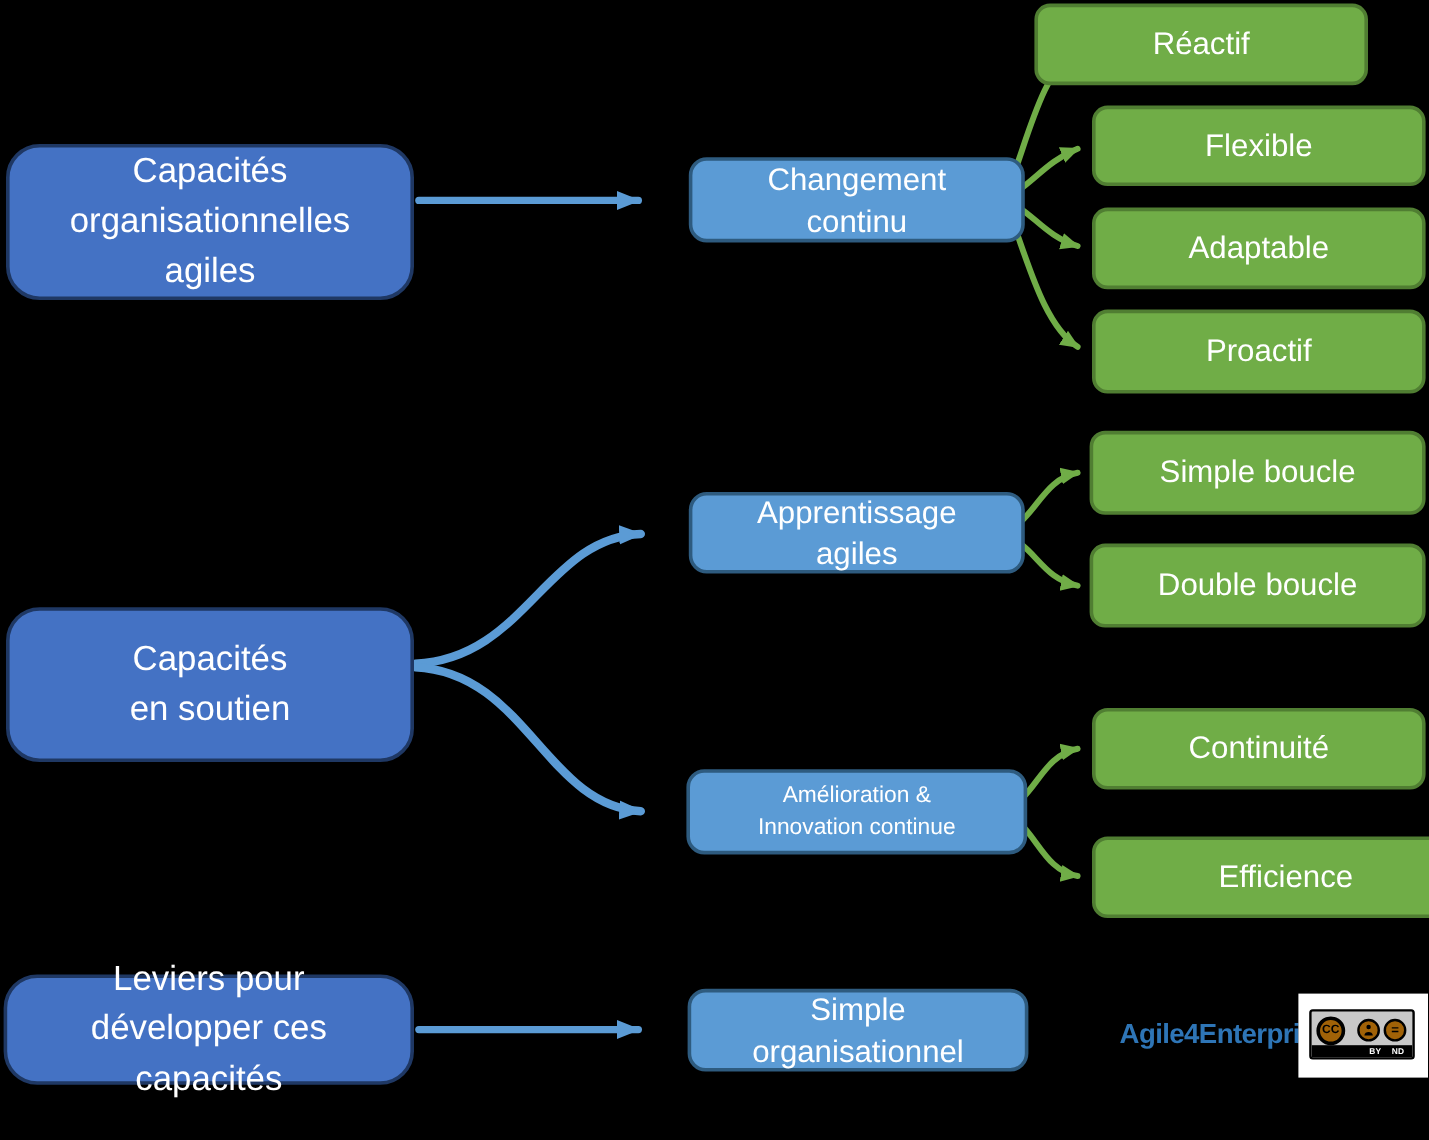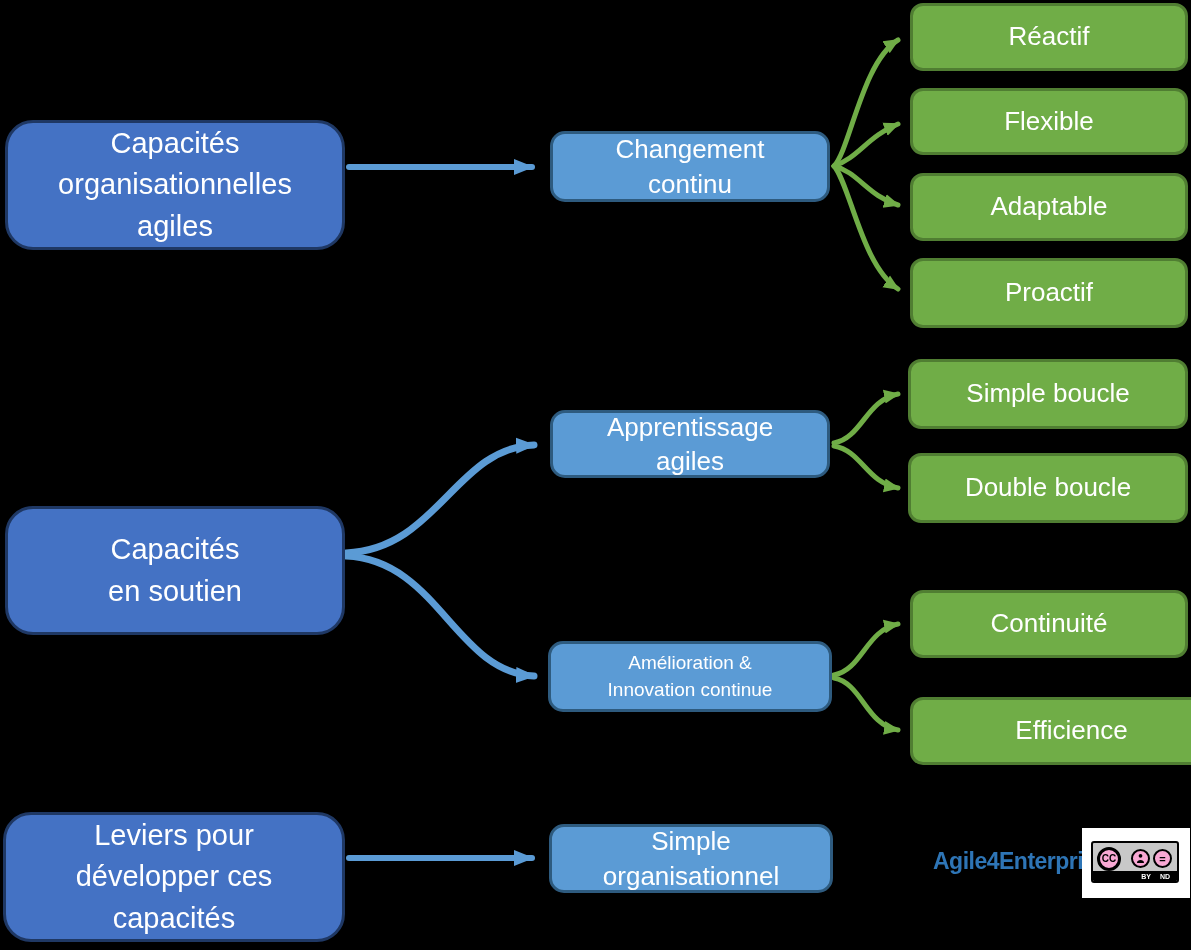--- a/index.html
+++ b/index.html
@@ -23,41 +23,41 @@
   .node{
     position:absolute;display:flex;align-items:center;justify-content:center;
     color:#ffffff;text-align:center;white-space:pre-line;box-sizing:border-box;
   }
   .node-dark{
     background:var(--dark_blue);border:3px solid var(--dark_blue_border);
     border-radius:28px;font-size:29px;line-height:1.42;margin-top:17px;
   }
   .node-mid{
     background:var(--light_blue);border:3px solid var(--light_blue_border);
-    border-radius:15px;font-size:26px;line-height:1.32;
+    border-radius:15px;font-size:26px;line-height:1.32;margin-left:24px;
   }
   .node-mid.small{font-size:19px;line-height:1.38;}
   .node-green{
     background:var(--green);border:3px solid var(--green_border);
     border-radius:13px;font-size:26px;line-height:1.2;
   }
   .brand{
     position:absolute;left:933px;top:848px;width:148px;
     color:var(--brand_blue);font-size:23px;font-weight:bold;
     letter-spacing:-0.5px;text-align:right;
   }
   .cc-badge{position:absolute;left:1082px;top:828px;width:108px;height:70px;background:#ffffff;}
   .cc-inner{
     position:absolute;left:9px;top:13px;width:88px;height:42px;
     background:#c8c8c8;border:2px solid #000;box-sizing:border-box;border-radius:3px;
     overflow:hidden;
   }
   .cc-row{position:absolute;left:0;top:0;width:100%;height:31px;display:flex;align-items:center;}
   .cc-circle{
-    box-sizing:border-box;border:3px solid #000;border-radius:50%;background:#f9a8d4;
+    box-sizing:border-box;border:3px solid #000;border-radius:50%;background:#a16207;
     display:flex;align-items:center;justify-content:center;color:#000;font-weight:bold;
   }
   .cc-big{width:24px;height:24px;font-size:10px;margin-left:4px;}
   .cc-sm{width:19px;height:19px;border-width:2px;font-size:11px;}
   .cc-by{margin-left:10px;} .cc-nd{margin-left:3px;}
   .cc-strip{
     position:absolute;left:0;bottom:0;width:100%;height:10px;background:#000;
     display:flex;justify-content:flex-end;align-items:center;gap:9px;
     color:#fff;font-size:7px;font-weight:bold;padding-right:7px;box-sizing:border-box;
   }
@@ -96,21 +96,21 @@
 
   <div class="node node-dark" style="left:5px;top:103px;width:340px;height:130px">
     <span>Capacités
 organisationnelles
 agiles</span>
   </div>
   <div class="node node-dark" style="left:5px;top:489px;width:340px;height:129px">
     <span>Capacités
 en soutien</span>
   </div>
-  <div class="node node-dark" style="left:3px;top:795px;width:342px;height:130px">
+  <div class="node node-dark" style="left:3px;top:795px;width:342px;height:92px">
     <span>Leviers pour
 développer ces
 capacités</span>
   </div>
 
   <div class="node node-mid" style="left:550px;top:131px;width:280px;height:71px">
     <span>Changement
 continu</span>
   </div>
   <div class="node node-mid" style="left:550px;top:410px;width:280px;height:68px">
@@ -119,21 +119,21 @@
   </div>
   <div class="node node-mid small" style="left:548px;top:641px;width:284px;height:71px">
     <span>Amélioration &amp;
 Innovation continue</span>
   </div>
   <div class="node node-mid" style="left:549px;top:824px;width:284px;height:69px">
     <span>Simple
 organisationnel</span>
   </div>
 
-  <div class="node node-green" style="left:910px;top:3px;width:278px;height:68px">
+  <div class="node node-green" style="left:862px;top:3px;width:278px;height:68px">
     <span>Réactif</span>
   </div>
   <div class="node node-green" style="left:910px;top:88px;width:278px;height:67px">
     <span>Flexible</span>
   </div>
   <div class="node node-green" style="left:910px;top:173px;width:278px;height:68px">
     <span>Adaptable</span>
   </div>
   <div class="node node-green" style="left:910px;top:258px;width:278px;height:70px">
     <span>Proactif</span>

